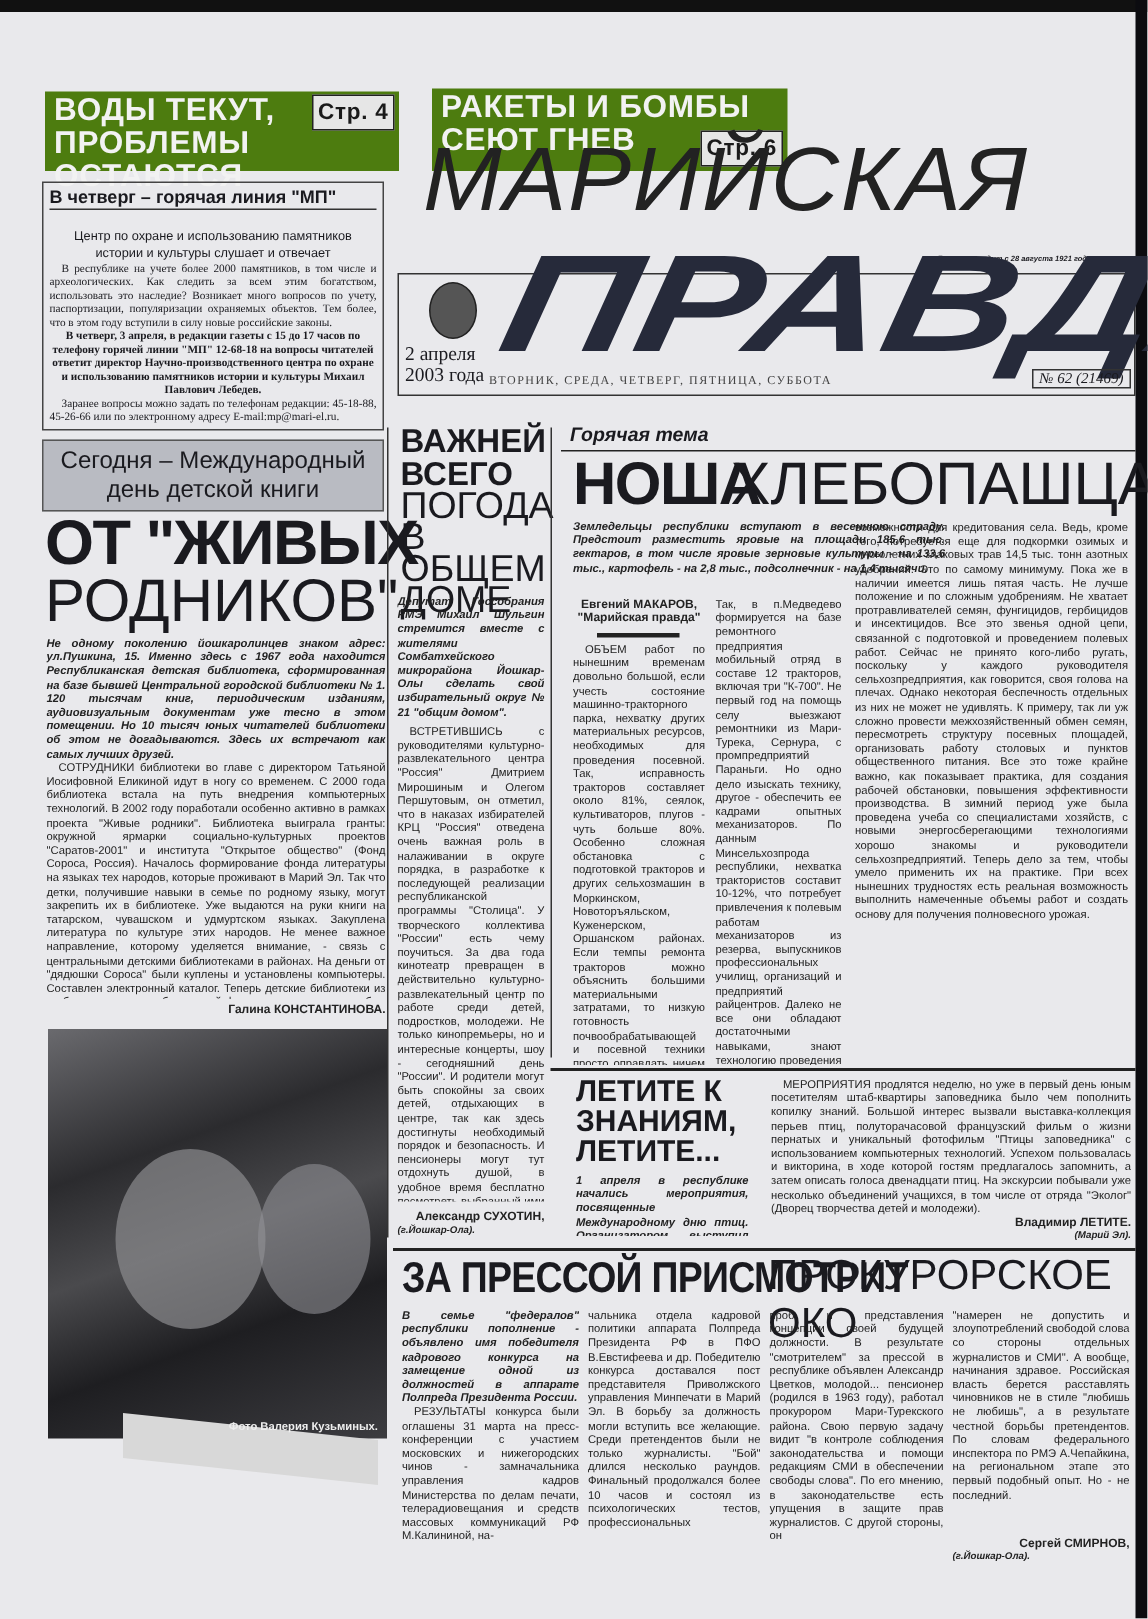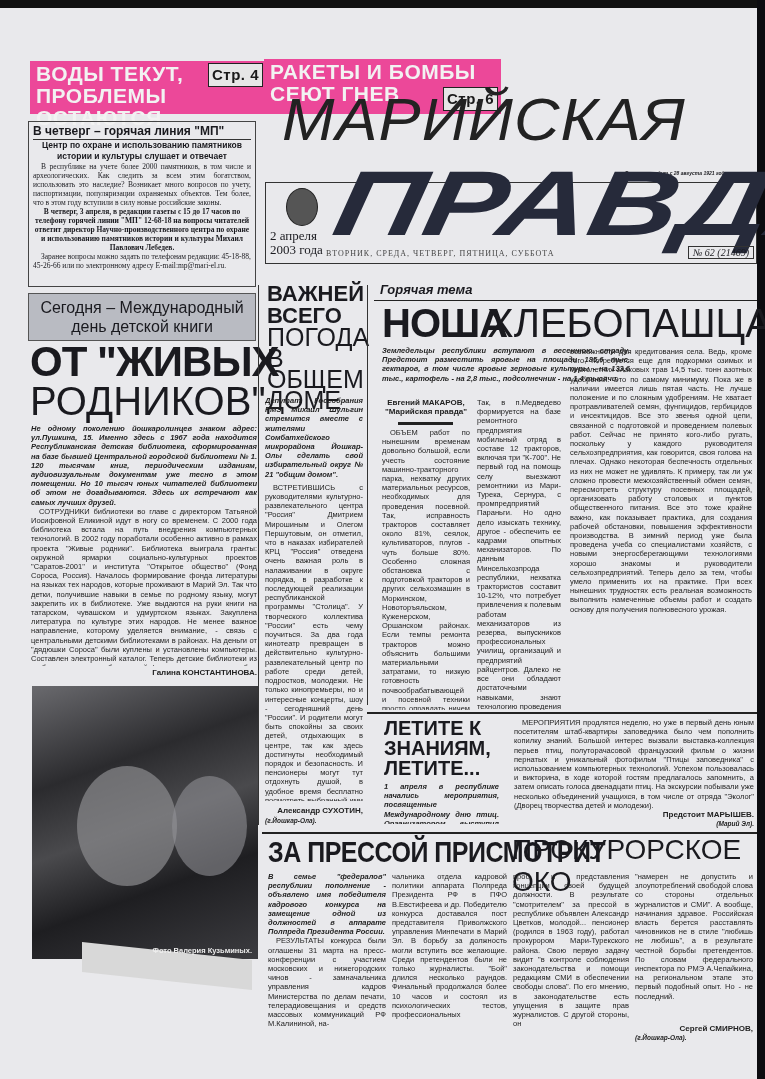--- a/index.html
+++ b/index.html
@@ -1,27 +1,27 @@
 <!DOCTYPE html>
 <html><head>
 <meta charset="utf-8">
 <style>
   html,body{margin:0;padding:0;}
   body{width:765px;height:1079px;background:#e9e9ec;position:relative;overflow:hidden;
     font-family:"Liberation Sans",sans-serif;color:#1a1a1f;}
   .rightbar{position:absolute;left:757px;top:0;width:8px;height:1079px;background:#0c0c10;}
   .topbar{position:absolute;left:0;top:0;width:765px;height:8px;background:#111;}
   
-  .teaser{position:absolute;background:#ec4899;color:#f2f2f2;font-family:"Liberation Sans",sans-serif;
+  .teaser{position:absolute;background:#4d7c0f;color:#f2f2f2;font-family:"Liberation Sans",sans-serif;
     font-weight:bold;font-size:21px;line-height:22px;padding:2px 6px;letter-spacing:0.5px;box-sizing:border-box;}
   .pg{position:absolute;background:#e6e6e6;color:#1a1a1a;font-weight:bold;font-size:15px;padding:0 3px;border:1px solid #222;}
   
   .hotline{position:absolute;left:28px;top:121px;width:228px;height:166px;border:1px solid #444;box-sizing:border-box;padding:2px 4px;}
   .hotline h3{margin:0;font-size:12px;font-weight:bold;border-bottom:1px solid #333;padding-bottom:1px;}
-  .hotline .sub{font-size:8.5px;font-weight:bold;text-align:center;line-height:11px;margin-top:0;}
+  .hotline .sub{font-size:8.5px;font-weight:normal;text-align:center;line-height:11px;margin-top:12px;}
   .hotline p{margin:0;font-size:7.5px;line-height:9px;text-align:justify;text-indent:8px;font-family:Liberation Serif, serif;}
   .hotline .ctr{text-align:center;text-indent:0;}
   
   .mast-top{position:absolute;left:282px;top:88px;font-size:60px;font-style:italic;font-weight:normal;letter-spacing:1px;line-height:64px;color:#222;transform:scaleX(1.05);transform-origin:left;}
   .mast-box{position:absolute;left:265px;top:182px;width:490px;height:80px;border:1px solid #333;}
   .mast-pravda{position:absolute;left:70px;top:-26px;font-size:92px;font-weight:900;font-style:italic;letter-spacing:0;color:#262a3a;line-height:92px;transform:scaleX(1.35) skewX(-8deg);transform-origin:left;}
   .emblem{position:absolute;left:20px;top:5px;width:30px;height:36px;border-radius:50%;background:#555;border:1px solid #222;}
   .mdate{position:absolute;left:4px;top:46px;font-family:"Liberation Serif",serif;font-size:13px;line-height:14px;}
   .days{position:absolute;left:60px;top:66px;font-family:"Liberation Serif",serif;font-size:8px;letter-spacing:1px;color:#444;}
   .issue{position:absolute;right:2px;top:63px;border:1px solid #333;font-family:"Liberation Serif",serif;font-size:10px;padding:0 4px;font-style:italic;}
@@ -49,21 +49,21 @@
 <body>
 
 <div class="topbar"></div>
 <div class="rightbar"></div>
 
 <div class="teaser" style="left:30px;top:61px;width:236px;height:53px;">
   <div>ВОДЫ ТЕКУТ,</div>
   <div>ПРОБЛЕМЫ ОСТАЮТСЯ</div>
   <span class="pg" style="right:3px;top:2px;">Стр. 4</span>
 </div>
-<div class="teaser" style="left:264px;top:59px;width:237px;height:55px;">
+<div class="teaser" style="left:288px;top:59px;width:237px;height:55px;">
   <div>РАКЕТЫ И БОМБЫ</div>
   <div>СЕЮТ ГНЕВ</div>
   <span class="pg" style="right:3px;bottom:3px;">Стр. 6</span>
 </div>
 
 <div class="mast-top">МАРИЙСКАЯ</div>
 <div class="since">Газета выходит с 28 августа 1921 года</div>
 <div class="mast-box">
   <div class="emblem"></div>
   <div class="mast-pravda">ПРАВДА</div>
@@ -120,21 +120,21 @@
 </div>
 <div class="hline" style="left:398px;top:422px;width:55px;height:3px;"></div>
 <div class="body" style="left:382px;top:428px;width:88px;height:282px;text-indent:8px;">ОБЪЕМ работ по нынешним временам довольно большой, если учесть состояние машинно-тракторного парка, нехватку других материальных ресурсов, необходимых для проведения посевной. Так, исправность тракторов составляет около 81%, сеялок, культиваторов, плугов - чуть больше 80%. Особенно сложная обстановка с подготовкой тракторов и других сельхозмашин в Моркинском, Новоторъяльском, Куженерском, Оршанском районах. Если темпы ремонта тракторов можно объяснить большими материальными затратами, то низкую готовность почвообрабатывающей и посевной техники просто оправдать ничем нельзя. По расчетам инженерной службы районов, предстоит отремонтировать еще около двух тысяч тракторов. Ремонт двигателей ведется на Поланурском, Мари-Турекском, Медведевском ремонтно-технических предприятиях, а запасными частями обеспечивает "Марагропромтехснаб". Задействованы и другие ремонтные предприятия отрасли. В стадии решения вопрос о привлечении на период весенне-полевых работ энергонасыщенных тракторов с предприятий и организаций райцентров.</div>
 <div class="body" style="left:477px;top:398px;width:84px;height:312px;">Так, в п.Медведево формируется на базе ремонтного предприятия мобильный отряд в составе 12 тракторов, включая три "К-700". Не первый год на помощь селу выезжают ремонтники из Мари-Турека, Сернура, с промпредприятий Параньги. Но одно дело изыскать технику, другое - обеспечить ее кадрами опытных механизаторов. По данным Минсельхозпрода республики, нехватка трактористов составит 10-12%, что потребует привлечения к полевым работам механизаторов из резерва, выпускников профессиональных училищ, организаций и предприятий райцентров. Далеко не все они обладают достаточными навыками, знают технологию проведения различных агроприемов, что может отразиться на качестве сева. Конечно, лучше бы опытным земледельцам, как в старые добрые времена, взять шефство над молодыми, не имеющими достаточной практики механизаторами. По расчетам специалистов, для проведения посевной потребуется как минимум 56 млн. рублей на дизтопливо, 15 млн. - на бензин, свыше 3 млн. руб. - на масла. Конечно, только своих средств на закупку всего количества нефтепродуктов у сельхозпредприятий не хватит. Правительство изыскивает</div>
 <div class="body" style="left:570px;top:347px;width:182px;height:363px;column-count:1;">возможности для кредитования села. Ведь, кроме того, потребуется еще для подкормки озимых и многолетних злаковых трав 14,5 тыс. тонн азотных удобрений. Это по самому минимуму. Пока же в наличии имеется лишь пятая часть. Не лучше положение и по сложным удобрениям. Не хватает протравливателей семян, фунгицидов, гербицидов и инсектицидов. Все это звенья одной цепи, связанной с подготовкой и проведением полевых работ. Сейчас не принято кого-либо ругать, поскольку у каждого руководителя сельхозпредприятия, как говорится, своя голова на плечах. Однако некоторая беспечность отдельных из них не может не удивлять. К примеру, так ли уж сложно провести межхозяйственный обмен семян, пересмотреть структуру посевных площадей, организовать работу столовых и пунктов общественного питания. Все это тоже крайне важно, как показывает практика, для создания рабочей обстановки, повышения эффективности производства. В зимний период уже была проведена учеба со специалистами хозяйств, с новыми энергосберегающими технологиями хорошо знакомы и руководители сельхозпредприятий. Теперь дело за тем, чтобы умело применить их на практике. При всех нынешних трудностях есть реальная возможность выполнить намеченные объемы работ и создать основу для получения полновесного урожая.</div>
 
 <div class="hline" style="left:367px;top:712px;width:390px;"></div>
 <div class="h-big" style="left:384px;top:718px;width:115px;font-size:20px;line-height:20px;">ЛЕТИТЕ К ЗНАНИЯМ, ЛЕТИТЕ...</div>
 <div class="body lead" style="left:384px;top:782px;width:115px;height:42px;">1 апреля в республике начались мероприятия, посвященные Международному дню птиц. Организатором выступил государственный природный заповедник "Большая Кокшага".</div>
 <div class="body" style="left:514px;top:718px;width:240px;height:92px;text-indent:8px;">МЕРОПРИЯТИЯ продлятся неделю, но уже в первый день юным посетителям штаб-квартиры заповедника было чем пополнить копилку знаний. Большой интерес вызвали выставка-коллекция перьев птиц, полуторачасовой французский фильм о жизни пернатых и уникальный фотофильм "Птицы заповедника" с использованием компьютерных технологий. Успехом пользовалась и викторина, в ходе которой гостям предлагалось запомнить, а затем описать голоса двенадцати птиц. На экскурсии побывали уже несколько объединений учащихся, в том числе от отряда "Эколог" (Дворец творчества детей и молодежи).</div>
-<div class="body sign" style="left:514px;top:810px;width:240px;height:10px;">Предстоит МАРЫШЕВ.</div>
+<div class="body sign" style="left:514px;top:810px;width:240px;height:10px;">Владимир ЛЕТИТЕ.</div>
 <div class="body lead" style="left:514px;top:819px;width:240px;height:10px;text-align:right;font-size:6.5px;">(Марий Эл).</div>
 
 <div class="hline" style="left:262px;top:832px;width:495px;"></div>
 <div class="h-big" style="left:268px;top:836px;font-size:25px;line-height:28px;letter-spacing:-0.5px;transform:scaleY(1.15);transform-origin:top;">ЗА ПРЕССОЙ ПРИСМОТРИТ</div>
 <div class="h-thin" style="left:512px;top:834px;font-size:28px;line-height:32px;">ПРОКУРОРСКОЕ ОКО</div>
 <div class="body" style="left:268px;top:872px;width:118px;height:172px;">
   <p class="lead">В семье "федералов" республики пополнение - объявлено имя победителя кадрового конкурса на замещение одной из должностей в аппарате Полпреда Президента России.</p>
   <p style="text-indent:8px;">РЕЗУЛЬТАТЫ конкурса были оглашены 31 марта на пресс-конференции с участием московских и нижегородских чинов - замначальника управления кадров Министерства по делам печати, телерадиовещания и средств массовых коммуникаций РФ М.Калининой, на-</p>
 </div>
 <div class="body" style="left:392px;top:872px;width:115px;height:172px;">чальника отдела кадровой политики аппарата Полпреда Президента РФ в ПФО В.Евстифеева и др. Победителю конкурса доставался пост представителя Приволжского управления Минпечати в Марий Эл. В борьбу за должность могли вступить все желающие. Среди претендентов были не только журналисты. "Бой" длился несколько раундов. Финальный продолжался более 10 часов и состоял из психологических тестов, профессиональных</div>

